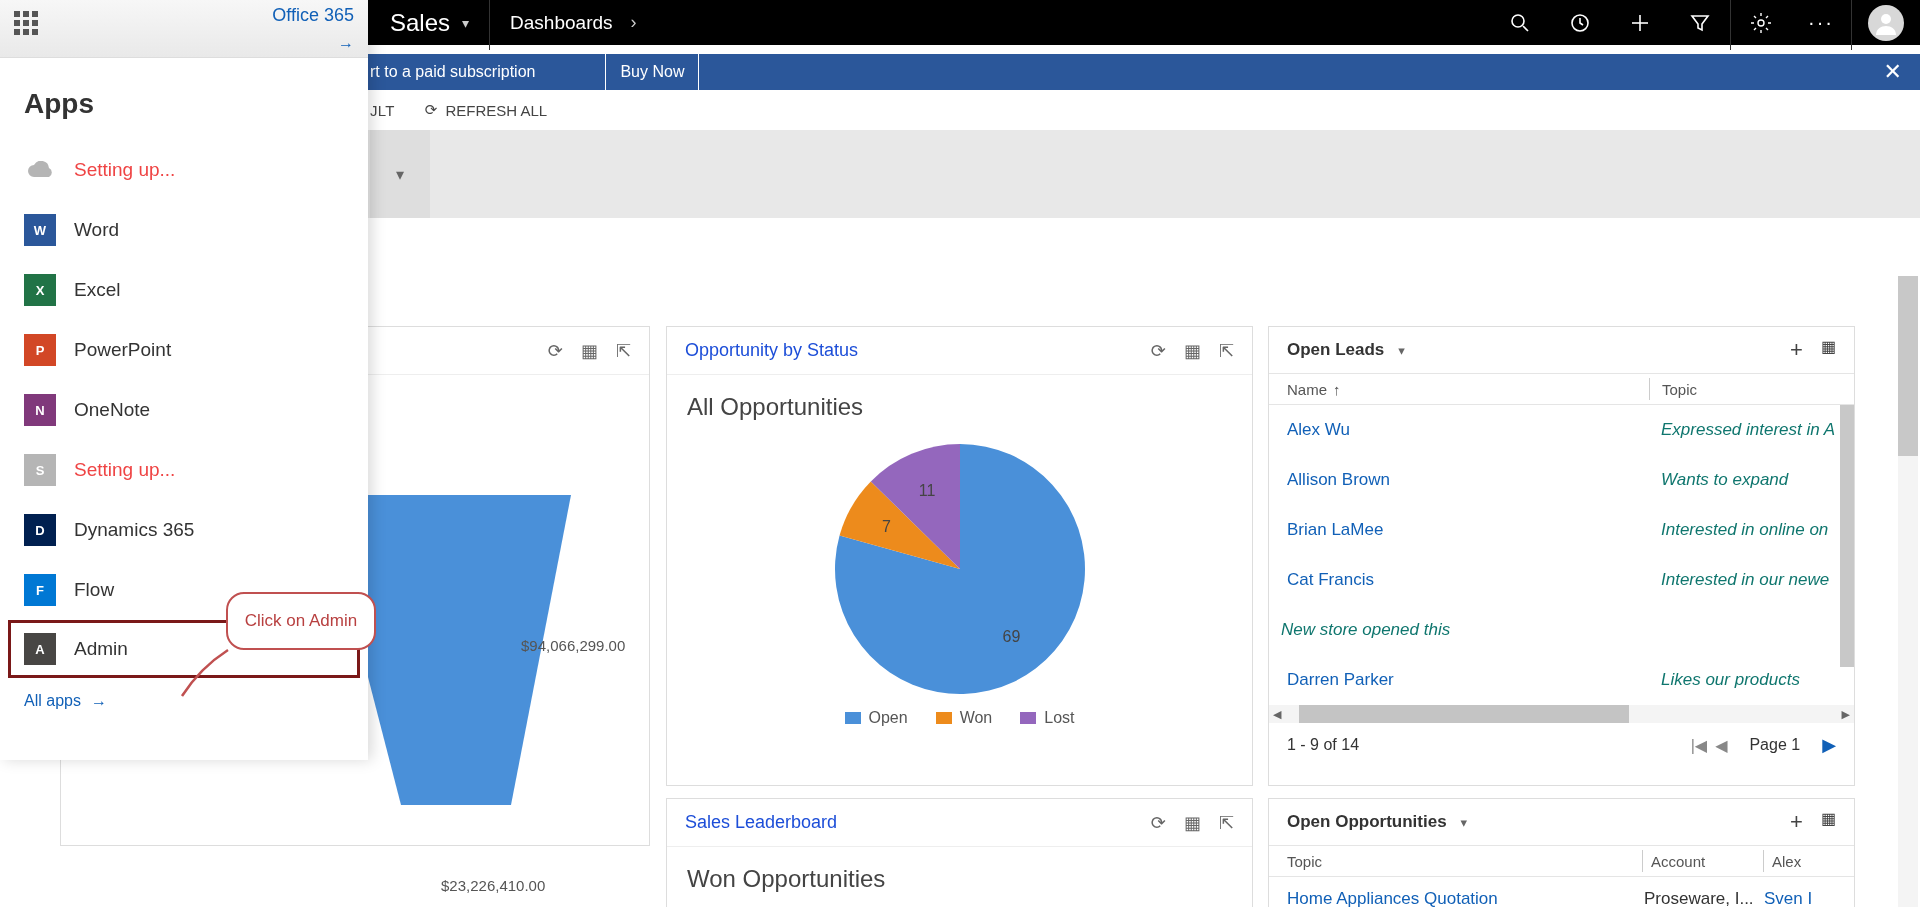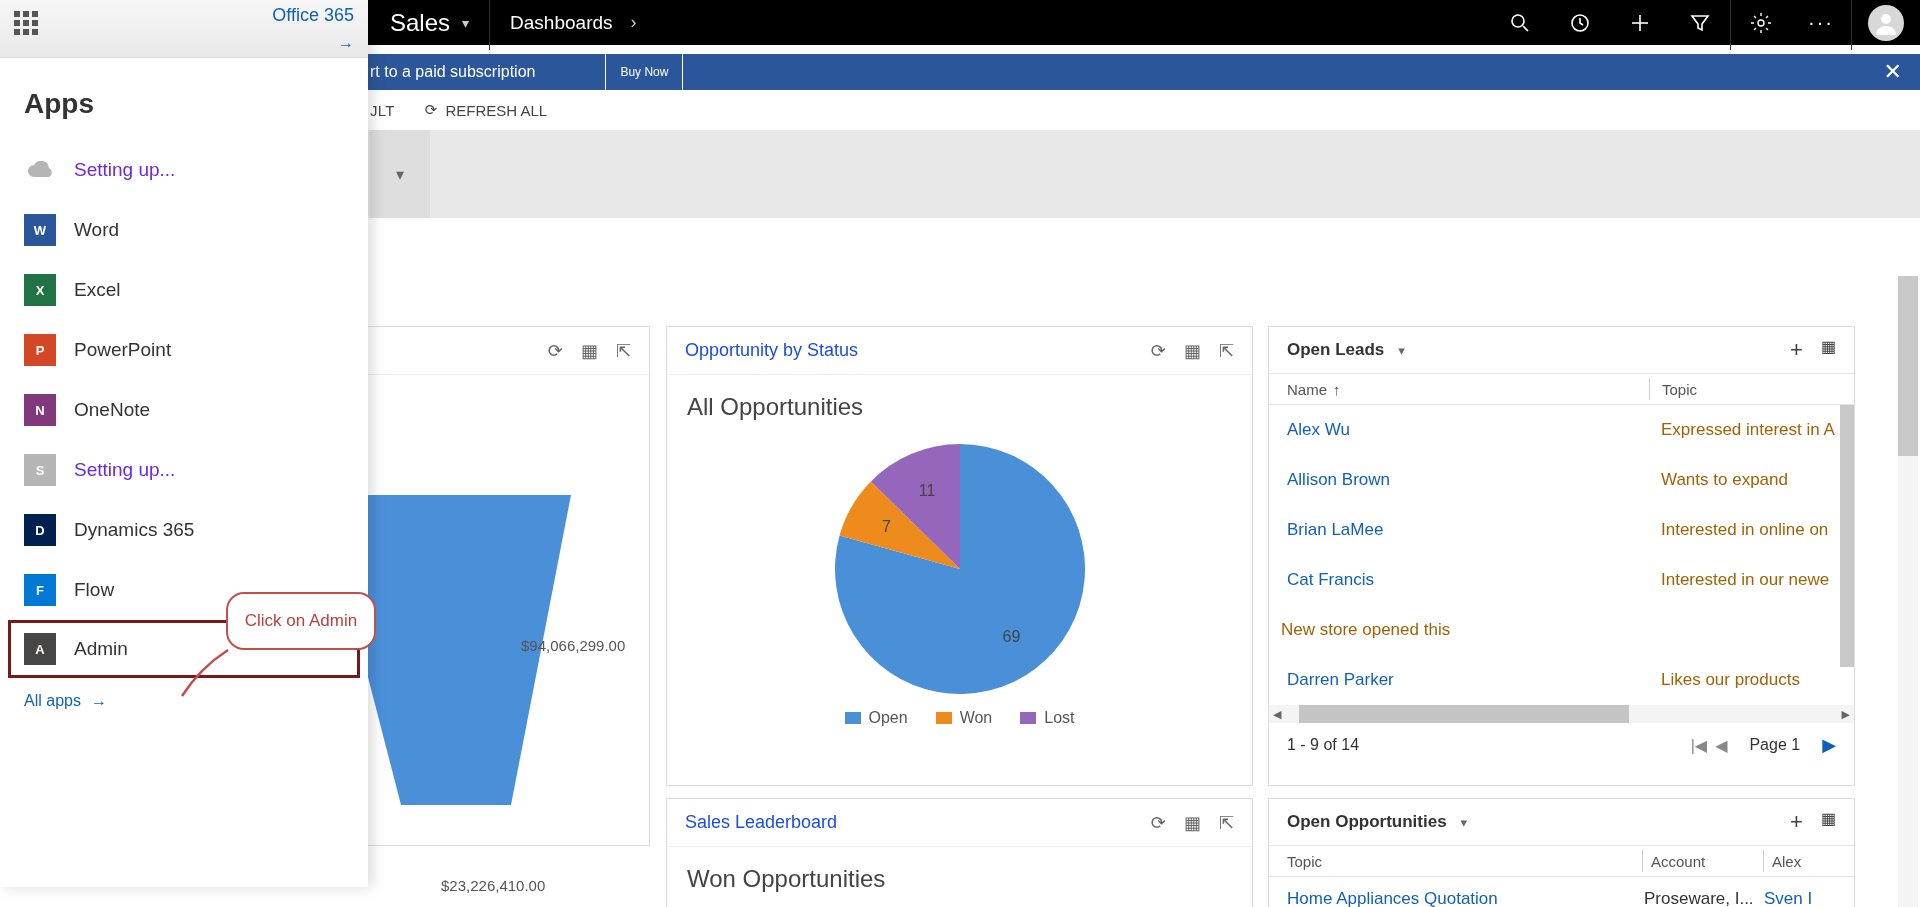--- a/index.html
+++ b/index.html
@@ -13,21 +13,21 @@
 .topbar .nav-label { font-size: 19px; }
 .topbar .nav-chev { margin-left: 18px; font-size: 18px; color: #ccc; }
 .topbar .right-icons { margin-left: auto; display: flex; align-items: center; height: 54px; }
 .topbar .right-icons .ticon { width: 60px; height: 54px; display: flex; align-items: center; justify-content: center; cursor: pointer; }
 .topbar .vsep { width: 1px; height: 54px; background: #333; }
 .avatar { width: 36px; height: 36px; border-radius: 50%; background: #d8d8d8; margin: 0 16px; display:flex; align-items:center; justify-content:center; }
 
 
 .trialbar { position: absolute; top: 54px; left: 0; right: 0; height: 36px; background: #2b579a; color: #fff; display: flex; align-items: center; font-size: 16px; z-index: 4; }
 .trialbar .msg { margin-left: 370px; }
-.trialbar .buybtn { margin-left: 70px; border: 1px solid #fff; padding: 12px 14px; font-size: 12px; cursor:pointer; }
+.trialbar .buybtn { margin-left: 70px; border: 1px solid #fff; padding: 12px 14px; font-size: 16px; cursor:pointer; }
 .trialbar .close { margin-left: auto; margin-right: 18px; font-size: 22px; cursor:pointer; }
 
 
 .cmdbar { position: absolute; top: 90px; left: 0; right: 0; height: 40px; display: flex; align-items: center; color: #444; font-size: 15px; z-index: 3; }
 .cmdbar .item { margin-left: 370px; letter-spacing: 0.3px; }
 .cmdbar .refresh { display:flex; align-items:center; margin-left: 30px; cursor:pointer; }
 .cmdbar .refresh .ri { margin-right: 8px; }
 
 
 .grayband { position: absolute; top: 130px; left: 0; right: 0; height: 88px; background: #e8e8e8; z-index: 2; }
@@ -47,21 +47,21 @@
 .leads-head { height:46px; display:flex; align-items:center; padding:0 18px; }
 .leads-head .lt { font-size:17px; font-weight:600; color:#333; }
 .leads-head .lchev { margin-left:14px; color:#666; font-size:13px; }
 .leads-head .licons { margin-left:auto; display:flex; gap:18px; color:#444; }
 .cols { display:flex; height:32px; align-items:center; border-top:1px solid #e5e5e5; border-bottom:1px solid #e5e5e5; font-size:15px; color:#555; }
 .cols .c1 { width: 380px; padding-left:18px; display:flex; align-items:center; gap:6px; }
 .cols .csep { width:1px; height:22px; background:#ccc; }
 .cols .c2 { flex:1; padding-left:12px; }
 .lead-row { display:flex; height:50px; align-items:center; font-size:17px; }
 .lead-row .n { width:380px; padding-left:18px; color:#1160b7; cursor:pointer; }
-.lead-row .t { flex:1; padding-left:12px; color:#a16207; white-space:nowrap; overflow:hidden; }
+.lead-row .t { flex:1; padding-left:12px; color:#0f766e; white-space:nowrap; overflow:hidden;font-style:italic; }
 .hscroll { height:18px; background:#f4f4f4; display:flex; align-items:center; }
 .hscroll .hthumb { height:100%; width:330px; background:#c4c4c4; margin-left:18px; }
 .hscroll .arrL { font-size:11px; color:#666; margin-left:4px; }
 .hscroll .arrR { font-size:11px; color:#666; margin-left:auto; margin-right:4px; }
 .pager { height:44px; display:flex; align-items:center; padding:0 18px; font-size:16px; color:#333; }
 .pager .pgicons { margin-left:auto; display:flex; align-items:center; gap:8px; }
 .pager .pglbl { margin: 0 14px; }
 .pager .pnext { color:#1160b7; font-size:18px; }
 
 
@@ -70,31 +70,31 @@
 .opps .row .acell { width:120px; color:#333; white-space:nowrap; overflow:hidden; text-overflow:ellipsis; }
 .opps .row .ocell { width:90px; color:#1160b7; white-space:nowrap; overflow:hidden; text-overflow:ellipsis; }
 .opps .cols .oc1 { flex:1; padding-left:18px; }
 .opps .cols .oc2 { width:120px; padding-left:8px; }
 .opps .cols .oc3 { width:90px; padding-left:8px; }
 
 
 .funnel-val { position:absolute; font-size:15px; color:#555; }
 
 
-.launcher { position: absolute; top: 0; left: 0; width: 368px; height: 887px; background: #fff; z-index: 100; box-shadow: 4px 0 14px rgba(0,0,0,0.15); }
+.launcher { position: absolute; top: 0; left: 0; width: 368px; height: 760px; background: #fff; z-index: 100; box-shadow: 4px 0 14px rgba(0,0,0,0.15); }
 .launcher .waffle-bar { height: 58px; background: linear-gradient(#f7f7f7,#e9e9e9); display:flex; align-items:center; padding:0 14px; border-bottom:1px solid #ddd; }
 .waffle { width: 36px; height: 36px; display: grid; grid-template-columns: repeat(3,6px); grid-template-rows: repeat(3,6px); gap:3px; cursor:pointer; }
 .waffle span { background:#555; }
 .launcher .o365 { margin-left:auto; color:#1160b7; font-size:18px; cursor:pointer; display:flex; align-items:center; gap:8px; flex-direction:column; align-items:flex-end; }
 .launcher .o365 .arr { color:#1160b7; font-size:16px; }
 .launcher .apps-title { font-size:28px; font-weight:600; color:#333; padding: 30px 24px 20px; }
 .app-item { display:flex; align-items:center; height:60px; padding:0 24px; cursor:pointer; }
 .app-item .aicon { width:32px; height:32px; margin-right:18px; display:flex; align-items:center; justify-content:center; color:#fff; font-size:13px; font-weight:bold; }
 .app-item .alabel { font-size:19px; color:#333; }
-.app-item.disabled .alabel { color:#6d28d9;text-align:right; }
+.app-item.disabled .alabel { color:#ef4444;text-align:right; }
 .app-item.highlight { border: 3px solid #7a1818; margin: 0 8px; padding: 0 13px; height:58px; }
 .all-apps { padding: 14px 24px; color:#1160b7; font-size:16px; display:flex; align-items:flex-start; gap:10px; cursor:pointer; }
 
 
 .callout { position:absolute; left:226px; top:592px; width:150px; height:58px; border:2px solid #c05050; border-radius:18px; background:#fff; display:flex; align-items:center; justify-content:center; color:#b84040; font-size:17px; z-index:101; }
 .callout-tail { position:absolute; left:180px; top:648px; width:50px; height:50px; z-index:101; }
 
 
 .pie-wrap { display:flex; flex-direction:column; align-items:center; }
 .legend { display:flex; gap:28px; justify-content:center; }

